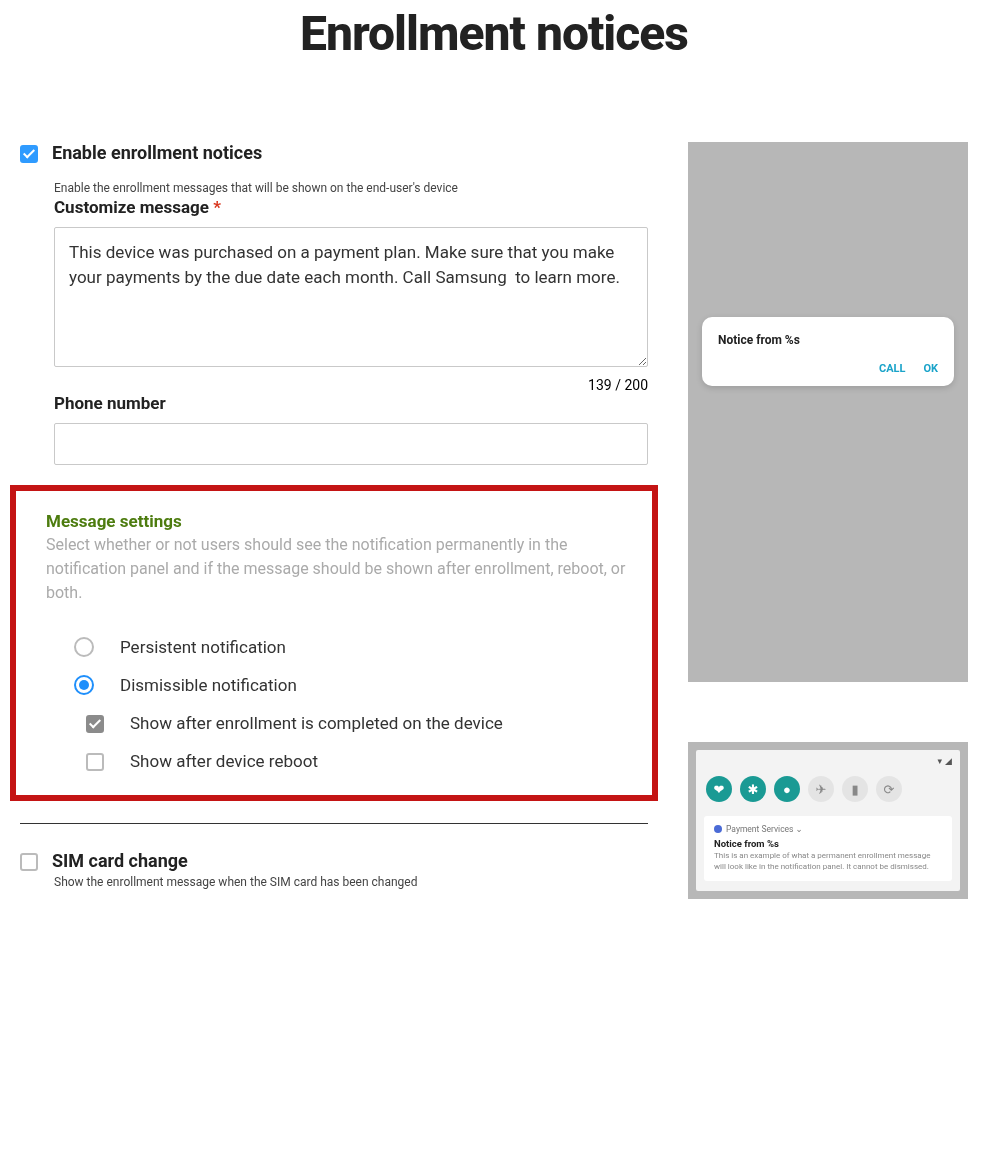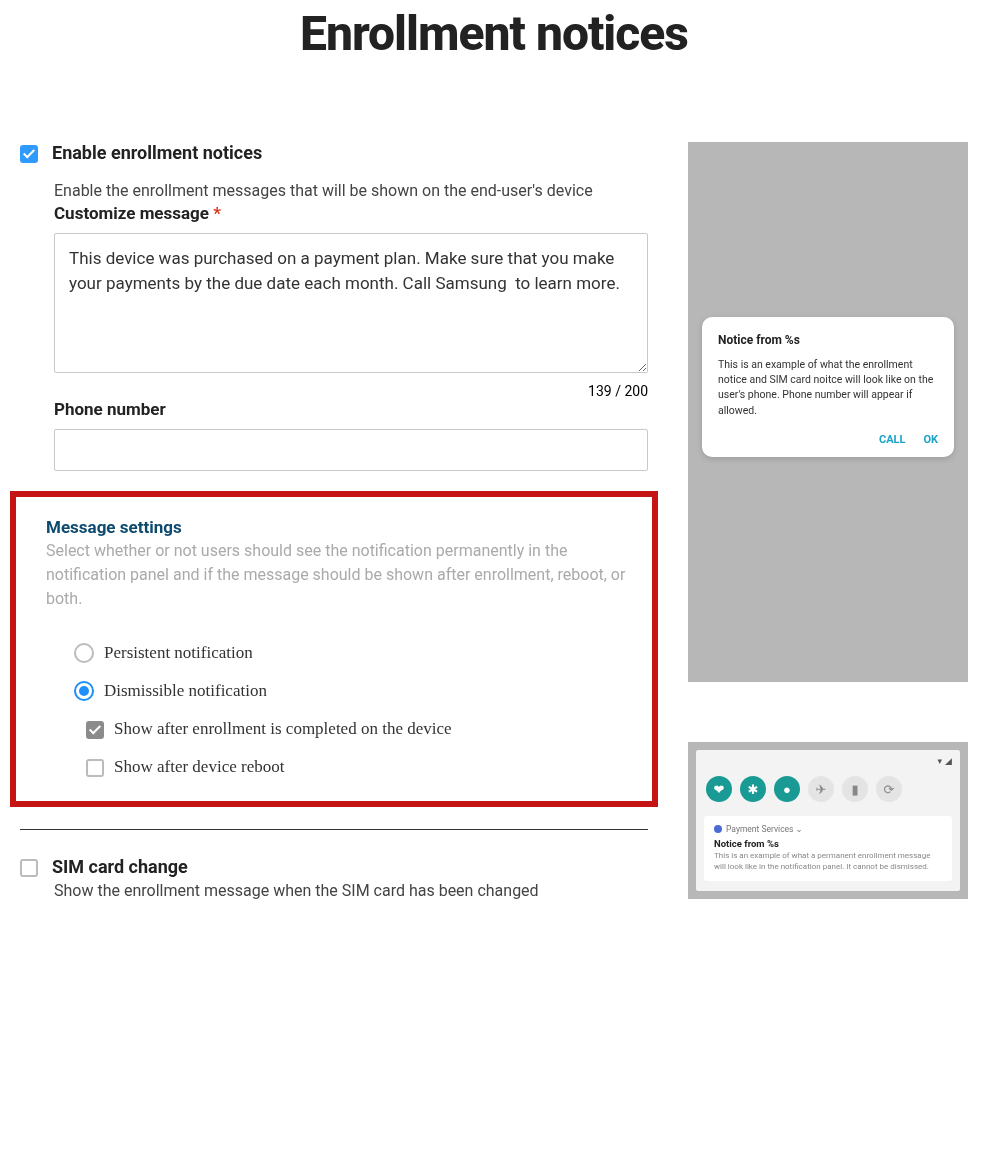--- a/index.html
+++ b/index.html
@@ -81,21 +81,21 @@
     border: solid #fff;
     border-width: 0 2px 2px 0;
     transform: rotate(45deg);
   }
   .row-check .title {
     font-weight: 700;
     font-size: 18px;
     color: #222;
   }
   .desc {
-    font-size: 16px;
+    font-size: 12px;
     line-height: 1.5;
     color: #444;
     margin-top: 16px;
   }
   .indent {
     margin-left: 34px;
   }
   .field-label {
     font-weight: 700;
     font-size: 17px;
@@ -132,36 +132,35 @@
   .highlight-box {
     border: 6px solid #c41414;
     margin-top: 20px;
     margin-left: -10px;
     margin-right: -10px;
     padding: 20px 24px 24px 30px;
   }
   .section-head {
     font-weight: 700;
     font-size: 17px;
-    color: #0c4a6e;
+    color: #4d7c0f;
     margin-bottom: 2px;
   }
   .section-sub {
     font-size: 16px;
     color: #aaa;
     line-height: 1.5;
     margin-bottom: 32px;
   }
   .radio-row, .check-row {
     display: flex;
     align-items: flex-start;
-    gap: 10px;
+    gap: 26px;
     margin-bottom: 18px;
     margin-left: 28px;
-    font-family: Liberation Serif, serif;
   }
   .sub-checks {
     margin-left: 40px;
     margin-top: 10px;
   }
   .sub-checks .check-row { margin-left: 0; margin-bottom: 18px; }
   .radio {
     width: 20px; height: 20px;
     border: 2px solid #bbb;
     border-radius: 50%;
@@ -357,21 +356,20 @@
         <div class="desc" style="margin-top:2px;">Show the enrollment message when the SIM card has been changed</div>
       </div>
 
     </div>
 
     <div class="right">
 
       <div class="phone-frame pf1">
         <div class="dialog-card">
           <div class="dialog-title">Notice from %s</div>
-          <div class="dialog-body">This is an example of what the enrollment notice and SIM card noitce will look like on the user's phone. Phone number will appear if allowed.</div>
           <div class="dialog-actions">
             <span>CALL</span>
             <span>OK</span>
           </div>
         </div>
       </div>
 
       <div class="phone-frame pf2">
         <div class="notif-panel">
           <div class="status-row">

